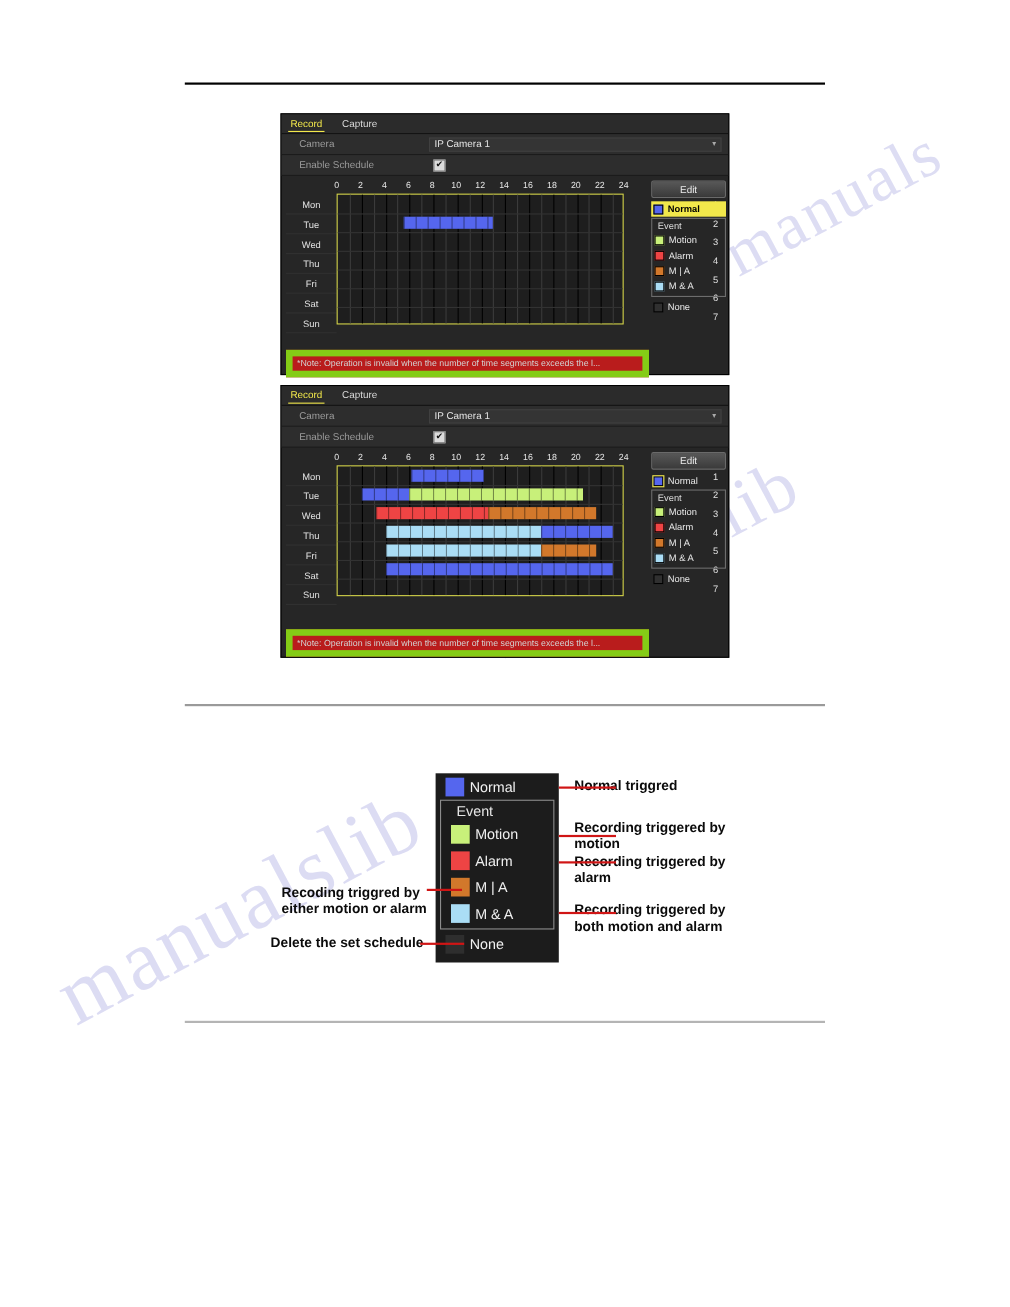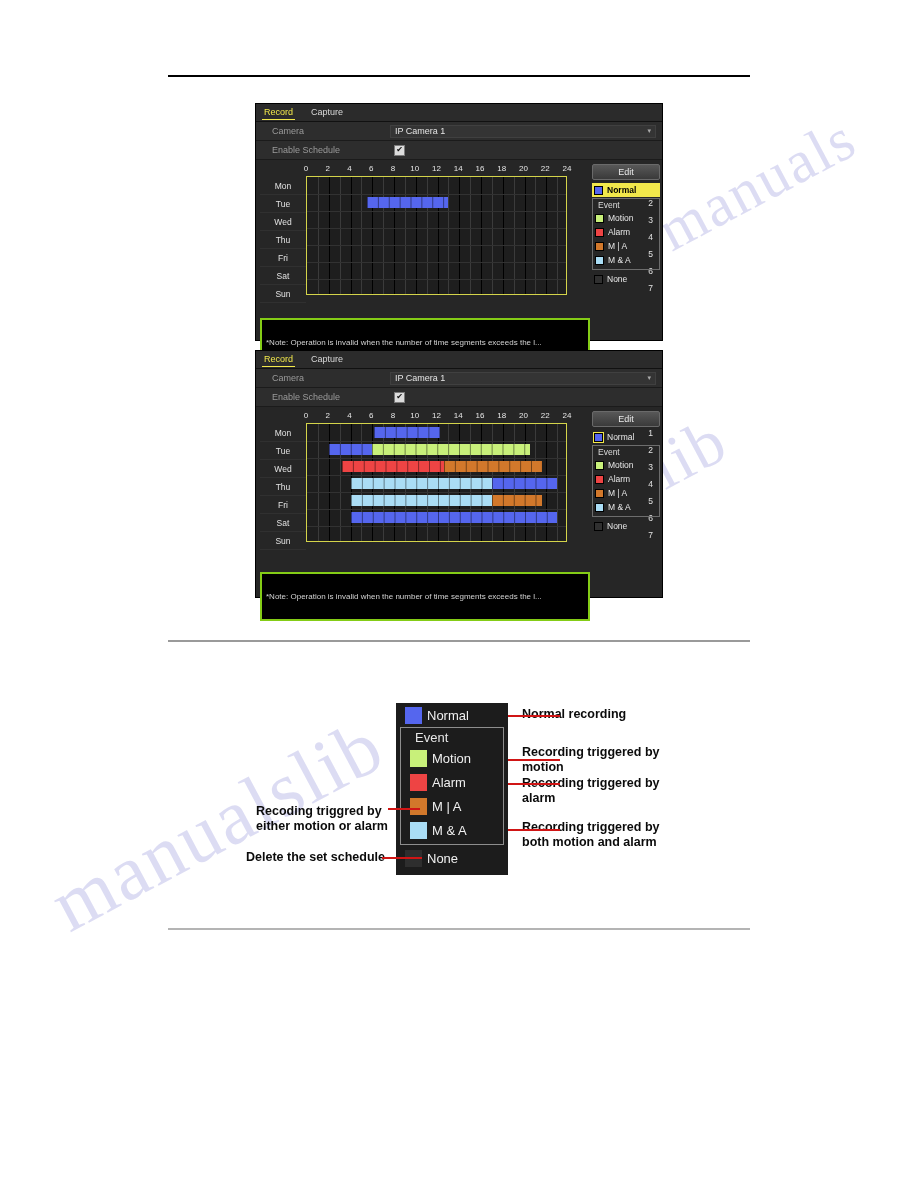--- a/index.html
+++ b/index.html
@@ -71,21 +71,21 @@
   .vline.major{background:#000;}
   .hline{position:absolute;left:0;right:0;height:1px;background:#323232;}
   .bar{position:absolute;height:11px;
        background-image:linear-gradient(90deg,rgba(0,0,0,.45) 1px,transparent 1px);
        background-size:10.88px 100%;}
   .numcol{width:15px;}
   .numcell{height:17px;display:flex;align-items:center;justify-content:center;
     font-size:8.5px;color:#e2e2e2;}
 
   .note{position:absolute;left:4px;right:4px;font-size:8px;color:#d2d2d2;
-    background:#000000;padding:18px 4px;border:2px solid #84cc16;
+    background:#b91c1c;padding:2px 4px;border:6px solid #84cc16;
     box-sizing:border-box;white-space:nowrap;overflow:hidden;}
 
   
   .legendcol{position:absolute;width:68px;}
   .editbtn{height:14px;background:linear-gradient(#585858,#3a3a3a);
     border:1px solid #6a6a6a;border-radius:2px;color:#eaeaea;font-size:9px;
     display:flex;align-items:center;justify-content:center;}
   .lgrow{height:14px;display:flex;align-items:center;gap:4px;
     font-size:8.5px;color:#e8e8e8;padding-left:2px;box-sizing:border-box;}
   .lgrow.hl{background:#f2e84b;color:#000;font-weight:bold;}
@@ -406,21 +406,21 @@
         <div class="fg-sw" style="background: rgb(170, 221, 245);"></div>
         <div class="fg-txt">M &amp; A</div>
       </div>
     </div>
     <div class="fg-none">
       <div class="fg-sw-none"></div>
       <div class="fg-txt">None</div>
     </div>
   </div>
 <div id="anno-host">
-    <div class="anno" style="left: 522px; top: 707px; white-space: pre;">Normal recording</div>
+    <div class="anno" style="left: 522px; top: 707px; white-space: pre;">Normal triggred</div>
     <div class="leader" style="left: 508px; top: 715px; width: 52px;"></div>
     <div class="anno" style="left: 522px; top: 745px; white-space: pre;">Recording triggered by
 motion</div>
     <div class="leader" style="left: 508px; top: 759px; width: 52px;"></div>
     <div class="anno" style="left: 522px; top: 776px; white-space: pre;">Recording triggered by
 alarm</div>
     <div class="leader" style="left: 508px; top: 783px; width: 52px;"></div>
     <div class="anno" style="left: 522px; top: 820px; white-space: pre;">Recording triggered by
 both motion and alarm</div>
     <div class="leader" style="left: 508px; top: 829px; width: 52px;"></div>

